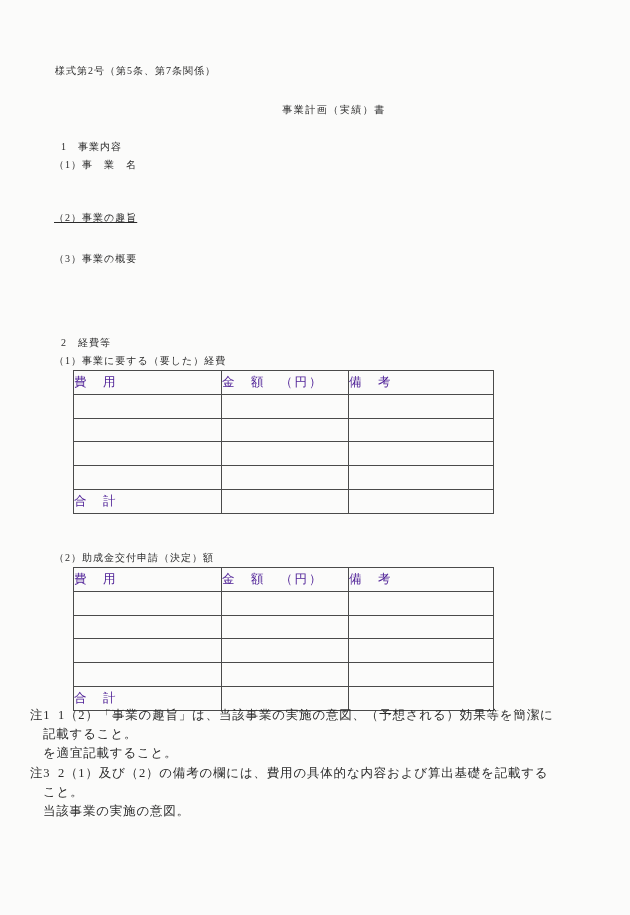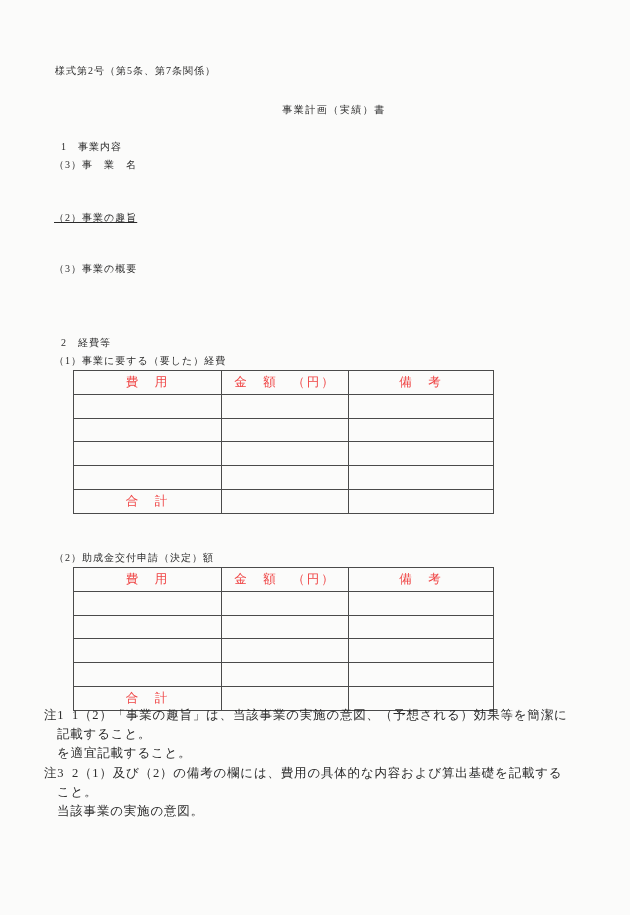--- a/index.html
+++ b/index.html
@@ -30,32 +30,31 @@
     position: absolute;
     left: 73px;
     width: 420px;
     border-collapse: collapse;
     table-layout: fixed;
   }
   table.cost-table td {
     border: 1px solid #4a4a4a;
     height: 22.8px;
     padding: 0;
-    text-align: center;
     vertical-align: middle;
     font-size: 12.5px;
     letter-spacing: 2px;
-    color: #ef4444;
+    color: #4c1d95;
   }
   .col-expense { width: 148px; }
   .col-amount  { width: 127px; }
   .col-remarks { width: 145px; }
   .notes {
     position: absolute;
-    left: 44px;
+    left: 30px;
     top: 706px;
     width: 545px;
   }
   .note-line {
     display: flex;
     height: 19.2px;
     line-height: 19.2px;
     font-size: 12.5px;
     letter-spacing: 0.8px;
     white-space: nowrap;
@@ -67,25 +66,25 @@
 <body>
 
 <div class="page">
 
   <div class="abs" style="left:55px; top:64px;">様式第2号（第5条、第7条関係）</div>
 
   <div class="abs doc-title" style="top:103px;">事業計画（実績）書</div>
 
   <div class="abs" style="left:61px; top:140px;">1　事業内容</div>
 
-  <div class="abs" style="left:54px; top:158px;">（3）事　業　名</div>
+  <div class="abs" style="left:54px; top:158px;">（1）事　業　名</div>
 
   <div class="abs" style="left:54px; top:211px;text-decoration:underline;">（2）事業の趣旨</div>
 
-  <div class="abs" style="left:54px; top:262px;">（3）事業の概要</div>
+  <div class="abs" style="left:54px; top:252px;">（3）事業の概要</div>
 
   <div class="abs" style="left:61px; top:336px;">2　経費等</div>
 
   <div class="abs" style="left:54px; top:354px;">（1）事業に要する（要した）経費</div>
 
   <table class="cost-table" style="top:370px;">
     <colgroup>
         <col class="col-expense">
         <col class="col-amount">
         <col class="col-remarks">

